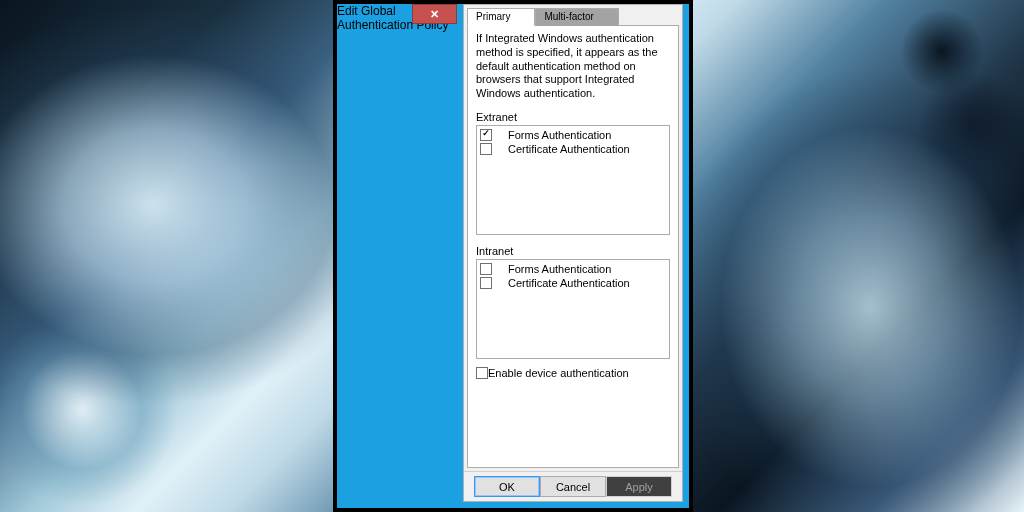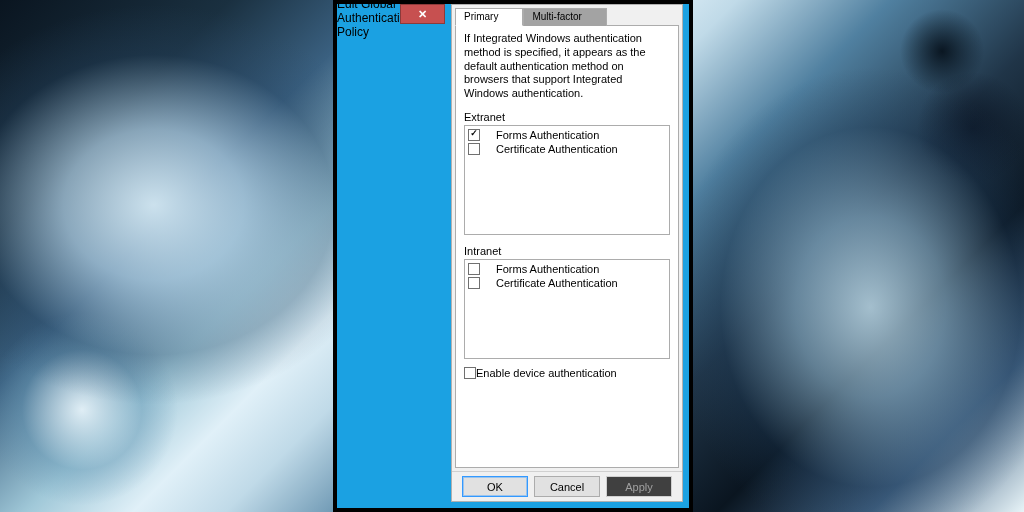--- a/index.html
+++ b/index.html
@@ -136,21 +136,20 @@
   .device-row {
     display: flex;
     align-items: center;
     margin-top: 8px;
   }
   .button-row {
     height: 30px;
     display: flex;
     align-items: center;
     justify-content: flex-end;
-    gap: 6px;
     padding: 0 10px;
     background: #f0f0f0;
     border-top: 1px solid #d0d0d0;
   }
   .btn {
     width: 66px;
     height: 21px;
     border: 1px solid #acacac;
     background: #e1e1e1;
     font-size: 11px;

